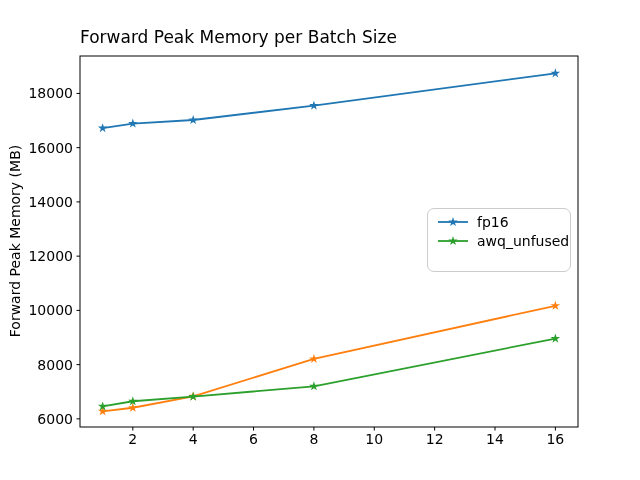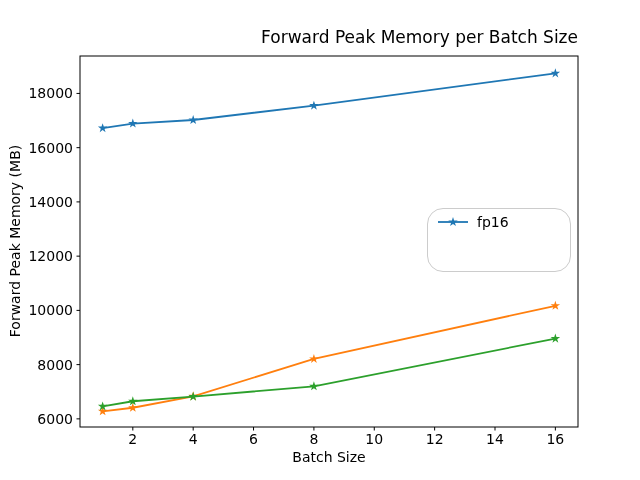--- a/index.html
+++ b/index.html
@@ -3,34 +3,34 @@
 <meta charset="utf-8">
 <style>
   html, body { margin: 0; padding: 0; }
   body {
     width: 640px; height: 480px; background: #ffffff; overflow: hidden;
     font-family: "DejaVu Sans", "Liberation Sans", sans-serif; color: #000;
   }
   #figure { position: relative; width: 640px; height: 480px; background: #ffffff; }
   #chart-title {
     position: absolute; left: 80px; width: 498px; top: 27px;
-    text-align: right; font-size: 17px; color: #000000; white-space: nowrap;
+    text-align: left; font-size: 17px; color: #000000; white-space: nowrap;
   }
   #plot { position: absolute; left: 0; top: 0; }
   #x-axis-label {
     position: absolute; left: 80px; width: 498px; top: 449px;
     text-align: center; font-size: 14px; white-space: nowrap;
   }
   #y-axis-label {
     position: absolute; left: 15px; top: 241px; font-size: 14px; white-space: nowrap;
     transform: translate(-50%, -50%) rotate(-90deg);
   }
   #legend {
     position: absolute; left: 427px; top: 208px; width: 144px; height: 64px;
-    box-sizing: border-box; border: 1px solid #cccccc; border-radius: 16px;
+    box-sizing: border-box; border: 1px solid #cccccc; border-radius: 7px;
     background: rgba(255,255,255,0.8); padding: 4px 0 0 8px;
   }
   .legend-row { display: flex; align-items: center; height: 18.5px; }
   .legend-sample { flex: 0 0 auto; margin-right: 7px; }
   .legend-label { font-size: 14px; line-height: 1; }
 </style>
 </head>
 <body>
 
 <div id="figure">
@@ -82,27 +82,33 @@
       <path d="M313.91,353.93L315.03,357.38L318.66,357.38L315.73,359.52L316.85,362.97L313.91,360.84L310.97,362.97L312.09,359.52L309.15,357.38L312.79,357.38Z" fill="#ff7f0e"></path>
       <path d="M555.36,300.77L556.49,304.23L560.12,304.23L557.18,306.36L558.30,309.82L555.36,307.68L552.42,309.82L553.55,306.36L550.61,304.23L554.24,304.23Z" fill="#ff7f0e"></path>
       <polyline points="102.64,406.39 132.82,401.24 193.18,396.63 313.91,386.32 555.36,338.59" fill="none" stroke="#2ca02c" stroke-width="1.8"></polyline>
       <path d="M102.64,401.39L103.76,404.84L107.39,404.84L104.45,406.98L105.58,410.43L102.64,408.30L99.70,410.43L100.82,406.98L97.88,404.84L101.51,404.84Z" fill="#2ca02c"></path>
       <path d="M132.82,396.24L133.94,399.69L137.57,399.69L134.63,401.83L135.76,405.28L132.82,403.15L129.88,405.28L131.00,401.83L128.06,399.69L131.70,399.69Z" fill="#2ca02c"></path>
       <path d="M193.18,391.63L194.30,395.08L197.94,395.08L195.00,397.22L196.12,400.67L193.18,398.54L190.24,400.67L191.37,397.22L188.43,395.08L192.06,395.08Z" fill="#2ca02c"></path>
       <path d="M313.91,381.32L315.03,384.77L318.66,384.78L315.73,386.91L316.85,390.37L313.91,388.23L310.97,390.37L312.09,386.91L309.15,384.78L312.79,384.77Z" fill="#2ca02c"></path>
       <path d="M555.36,333.59L556.49,337.04L560.12,337.04L557.18,339.18L558.30,342.63L555.36,340.50L552.42,342.63L553.55,339.18L550.61,337.04L554.24,337.04Z" fill="#2ca02c"></path>
     </svg>
 
-  <div id="x-axis-label">Batch Size</div>
 
   <div id="y-axis-label">Forward Peak Memory (MB)</div>
 
   <div id="legend">
     <div class="legend-row">
       <svg class="legend-sample" width="34" height="14">
         <line x1="2" y1="7" x2="32" y2="7" stroke="#1f77b4" stroke-width="1.8"></line>
         <path class="legend-star" d="M17.00,2.00L18.12,5.45L21.76,5.45L18.82,7.59L19.94,11.05L17.00,8.91L14.06,11.05L15.18,7.59L12.24,5.45L15.88,5.45Z" fill="#1f77b4"></path>
       </svg>
       <span class="legend-label">fp16</span>
     </div>
+    <div class="legend-row">
+      <svg class="legend-sample" width="34" height="14">
+        <line x1="2" y1="7" x2="32" y2="7" stroke="#2ca02c" stroke-width="1.8"></line>
+        <path class="legend-star" d="M17.00,2.00L18.12,5.45L21.76,5.45L18.82,7.59L19.94,11.05L17.00,8.91L14.06,11.05L15.18,7.59L12.24,5.45L15.88,5.45Z" fill="#2ca02c"></path>
+      </svg>
+      <span class="legend-label">awq_unfused</span>
+    </div>
   </div>
 
 </div>
 
 </body></html>

